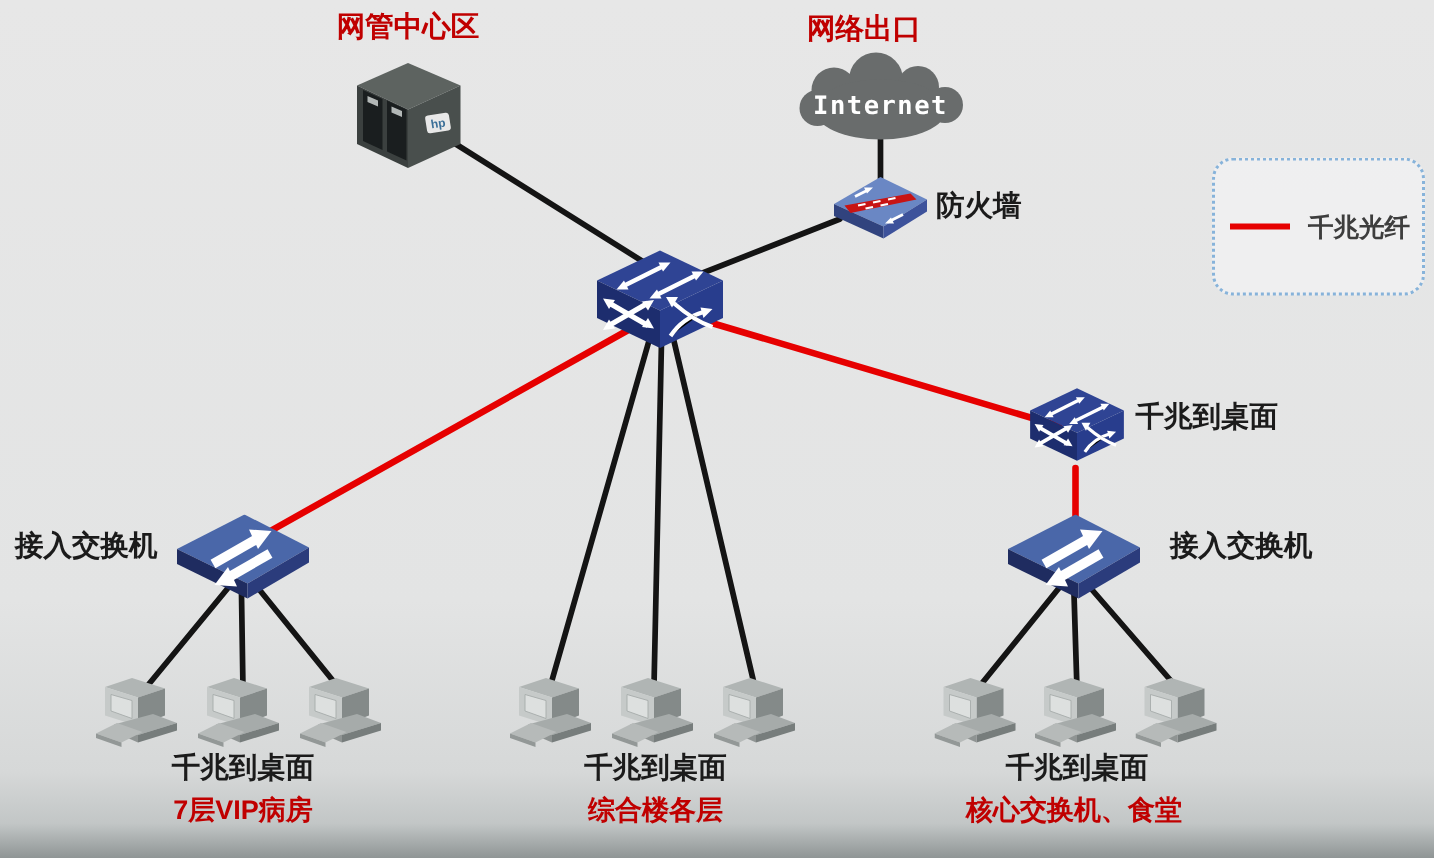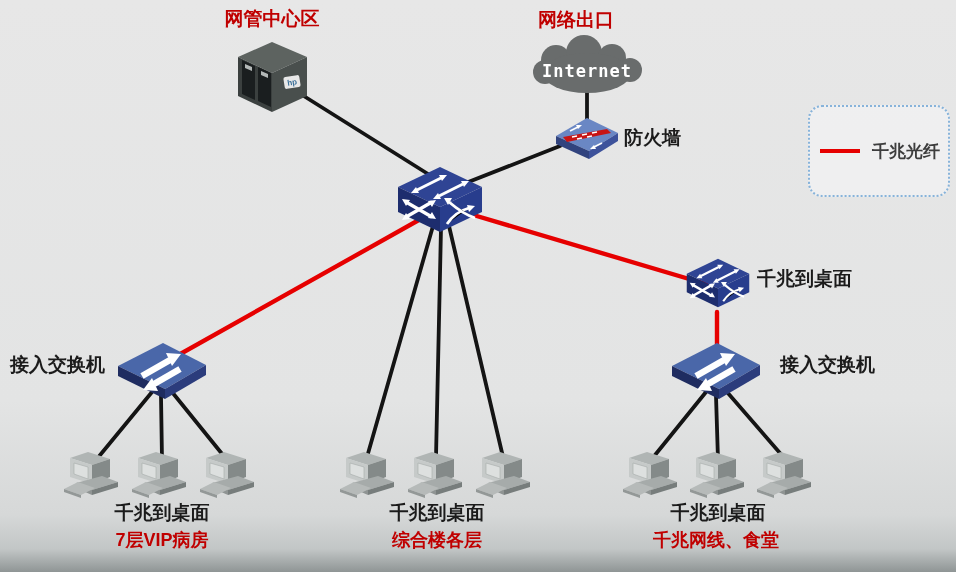--- a/index.html
+++ b/index.html
@@ -177,21 +177,21 @@
   <div class="lbl" style="left:624px;top:128px;">防火墙</div>
   <div class="lbl" style="left:757px;top:269px;">千兆到桌面</div>
   <div class="lbl" style="left:10px;top:355px;">接入交换机</div>
   <div class="lbl" style="left:780px;top:355px;">接入交换机</div>
 
   <div class="lbl center" style="left:162px;top:503px;">千兆到桌面</div>
   <div class="lbl red center small" style="left:162px;top:531px;">7层VIP病房</div>
   <div class="lbl center" style="left:437px;top:503px;">千兆到桌面</div>
   <div class="lbl red center small" style="left:437px;top:531px;">综合楼各层</div>
   <div class="lbl center" style="left:718px;top:503px;">千兆到桌面</div>
-  <div class="lbl red center small" style="left:716px;top:531px;">千兆网线、食堂</div>
+  <div class="lbl red center small" style="left:716px;top:531px;">核心交换机、食堂</div>
 
   <div class="legend">
     <div class="legend-item">
       <div class="legend-swatch fiber"></div>
       <div class="legend-label">千兆光纤</div>
     </div>
   </div>
 
 </div>
 

